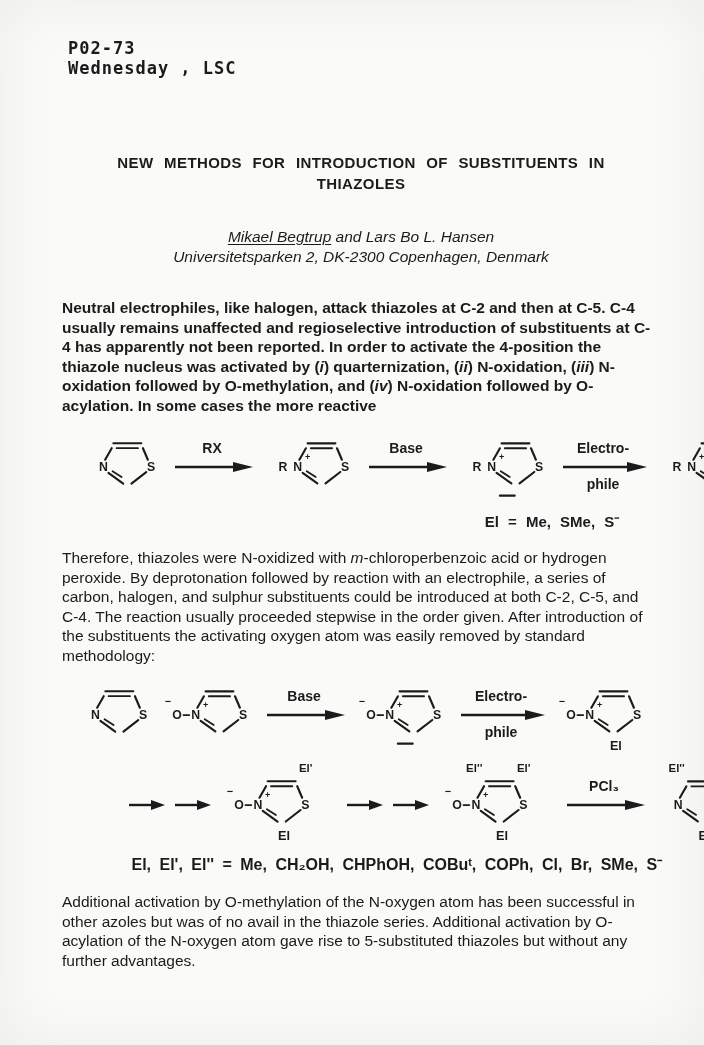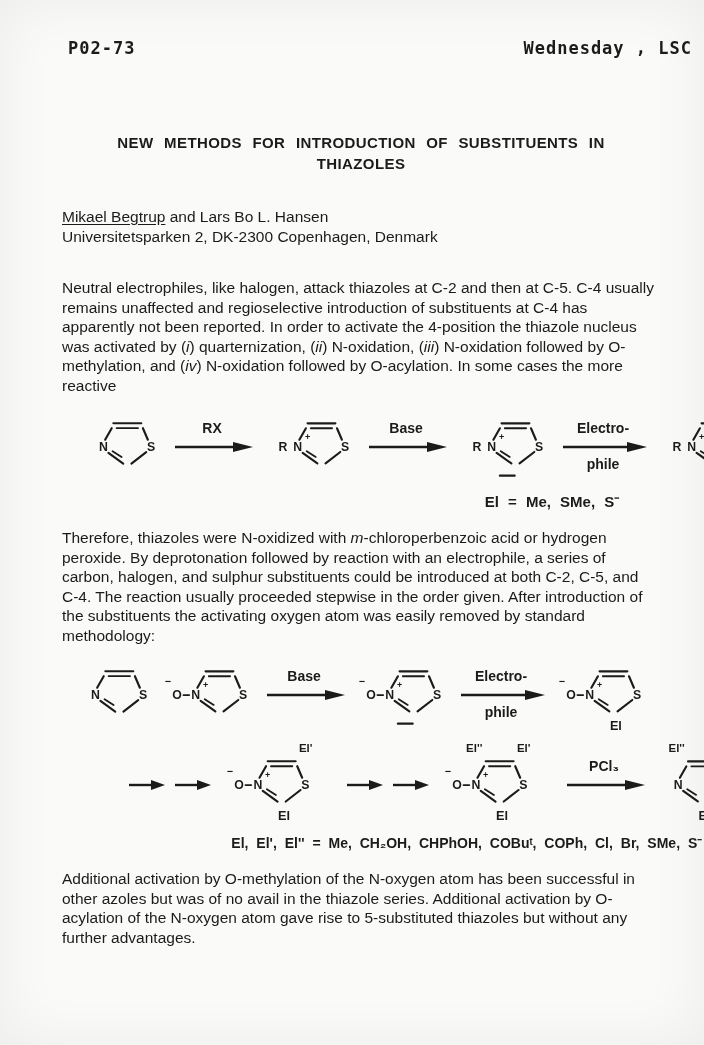--- a/index.html
+++ b/index.html
@@ -11,53 +11,53 @@
     box-sizing:border-box;
     padding:38px 44px 0 62px;
     color:#1b1b1b;
     font-family:"Liberation Sans", sans-serif;
     overflow:hidden;
   }
   .hdr{
     display:flex;justify-content:space-between;
     font-family:"DejaVu Sans Mono", monospace;
     font-size:17px;font-weight:600;letter-spacing:1px;
-    margin-right:-32px;margin-left:6px;
+    margin-right:-32px;margin-left:6px;flex-direction:column;
   }
   .title{
     text-align:center;font-weight:bold;font-size:15px;
     letter-spacing:.4px;word-spacing:6px;
     margin-top:74px;line-height:21px;
   }
   .authors{
-    text-align:left;font-size:15.5px;line-height:20px;margin-top:33px;
+    text-align:center;font-size:15.5px;line-height:20px;margin-top:33px;font-style:italic;
   }
   .authors .ul{text-decoration:underline;text-underline-offset:2px;}
   .para{
     font-size:15.5px;line-height:19.5px;margin-top:17px;
     width:594px;
   }
-  .p1{margin-top:31px;}
+  .p1{margin-top:31px;font-weight:bold;}
   .it{font-style:italic;}
   .scheme-row{
     display:flex;align-items:flex-start;gap:10px;
   }
   .s1{margin-left:30px;margin-top:6px;}
   .s2a{margin-left:22px;margin-top:4px;}
   .s2b{margin-left:65px;margin-top:2px;}
   .mol{display:inline-block;}
   .arrow{display:inline-block;margin-top:6px;text-align:right;}
   svg text{font-family:"Liberation Sans", sans-serif;}
   .legend1{
     font-weight:bold;font-size:15px;margin-left:382px;margin-top:2px;
     word-spacing:5px;
     text-align:center;
   }
   .legend2{
-    font-weight:bold;font-size:14px;text-align:right;margin-top:6px;
+    font-weight:bold;font-size:16px;text-align:center;margin-top:6px;
     word-spacing:4px;width:610px;margin-left:30px;
   }
 </style>
 </head>
 <body>
 
 <div class="page">
 
   <div class="hdr">
     <span>P02-73</span>

